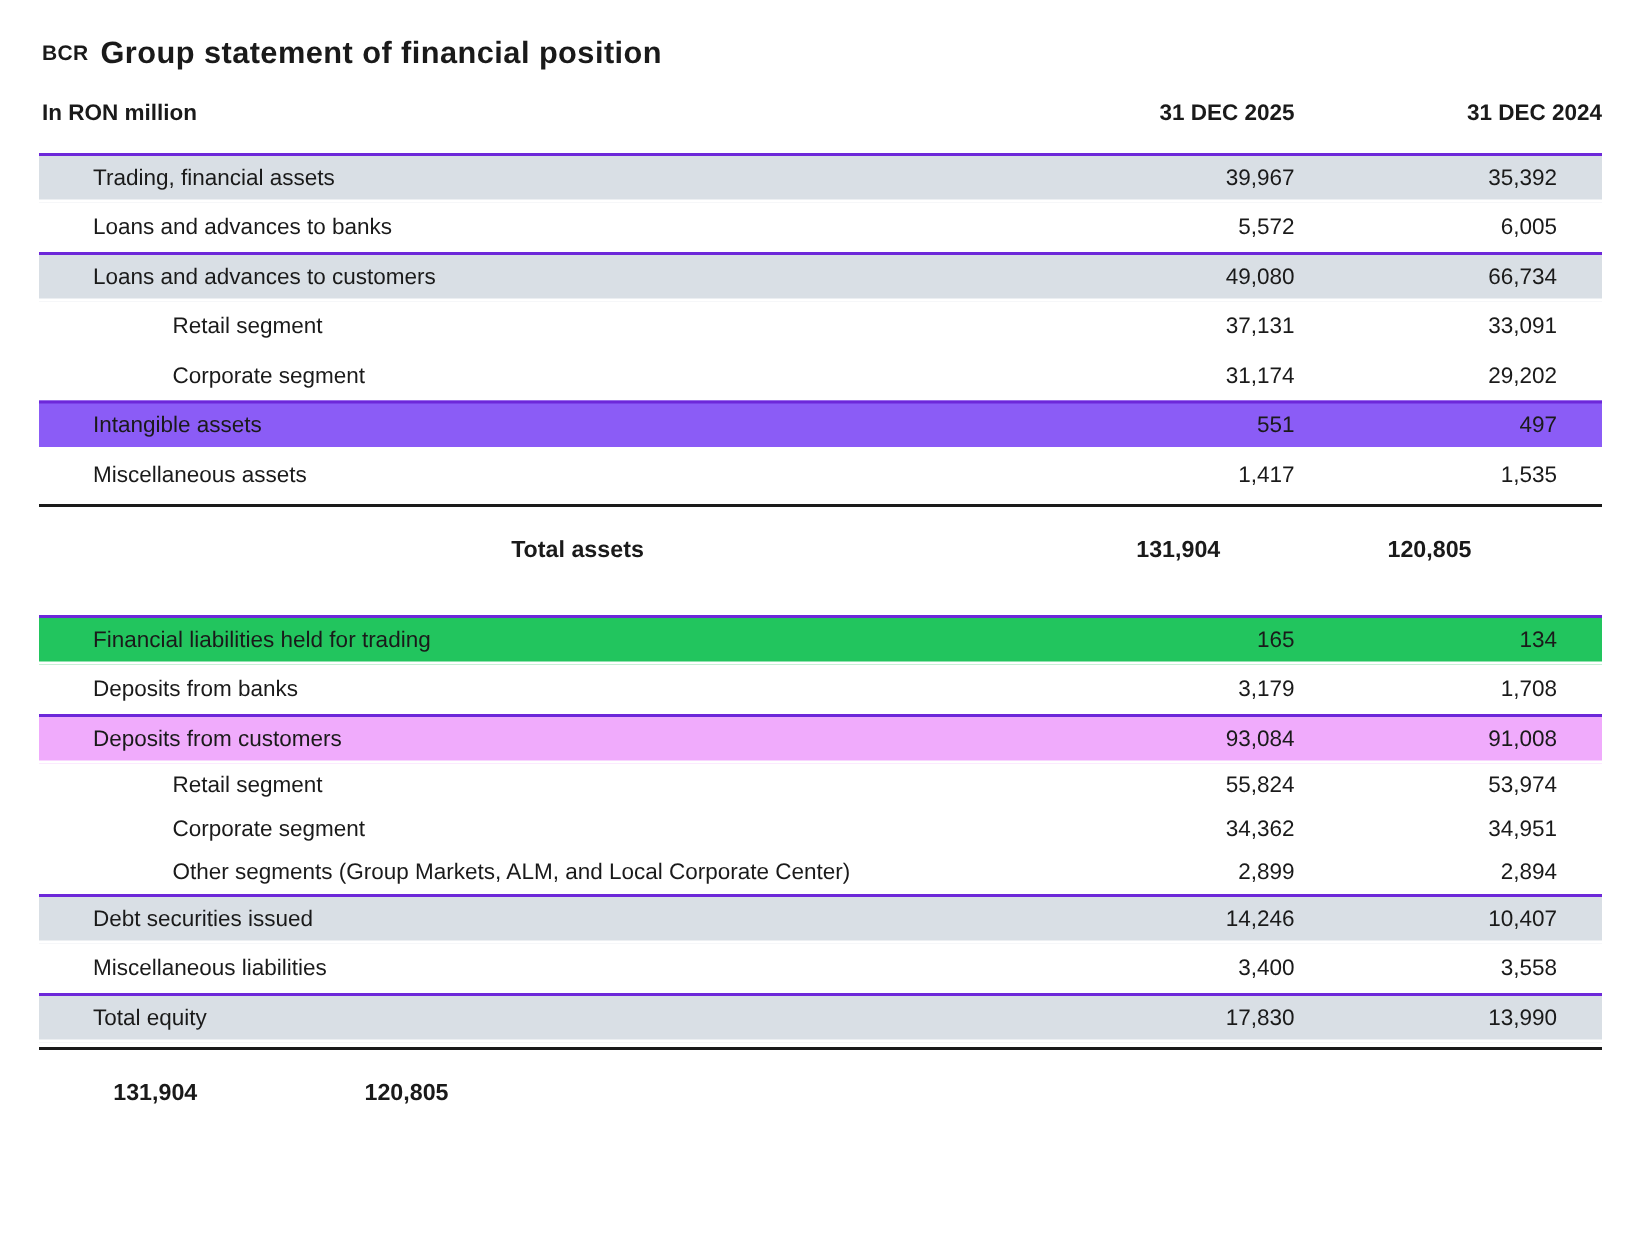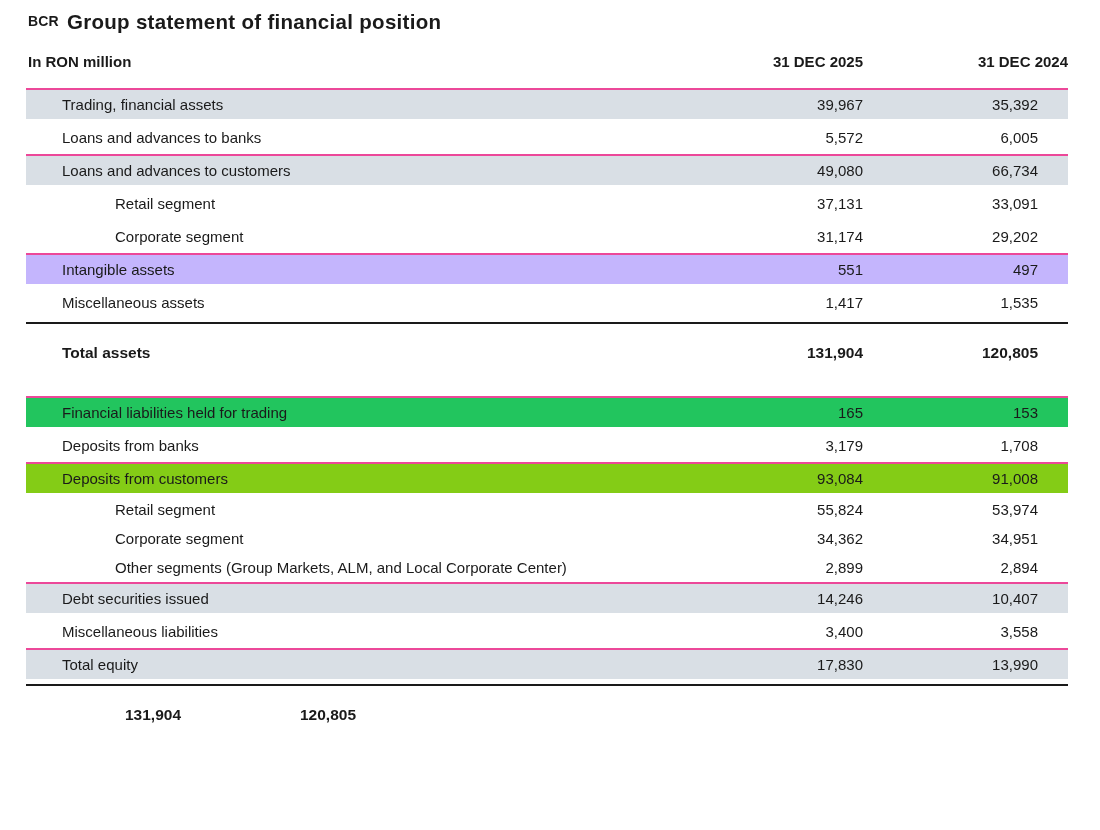--- a/index.html
+++ b/index.html
@@ -7,21 +7,21 @@
     padding: 0;
     background: #ffffff;
   }
   body {
     width: 1100px;
     height: 830px;
     overflow: hidden;
     font-family: "Liberation Sans", sans-serif;
     color: #1a1a1a;
   }
-  .page { padding-top: 6px; }
+  .page { padding-top: 20px; }
 
   
   .masthead {
     display: flex;
     align-items: flex-end;
     gap: 8px;
     padding-left: 28px;
     height: 28px;
   }
   .brand {
@@ -76,36 +76,36 @@
     margin-top: 10px;
     margin-bottom: 10px;
     font-weight: bold;
   }
   .row.thead .label { padding-left: 2px; }
   .row.thead .v2 { padding-right: 0; }
 
   .row.sub .label { padding-left: 89px; }
 
   .row.shaded {
-    border-top: 2px solid #ec4899;
+    border-top: 2px solid #6d28d9;
     border-bottom: 2px solid #ffffff;
   }
 
   .rule {
     height: 2px;
     background: #1a1a1a;
     margin-top: 3px;
   }
 
   .row.total {
     height: 46px;
     margin-top: 6px;
     font-weight: bold;
   }
-  .row.total .cell { font-size: 15.5px; }
+  .row.total .cell { font-size: 15.5px; text-align: center; }
 
   .section + .section { margin-top: 20px; }
   
   #sections .section:nth-child(2) .row.sub { height: 29px; }
 </style>
 </head>
 <body>
 
 <div class="page">
 
@@ -140,49 +140,49 @@
           <div class="row sub">
             <div class="cell label">Retail segment</div>
             <div class="cell v1">37,131</div>
             <div class="cell v2">33,091</div>
           </div>
           <div class="row sub">
             <div class="cell label">Corporate segment</div>
             <div class="cell v1">31,174</div>
             <div class="cell v2">29,202</div>
           </div>
-          <div class="row shaded" style="background: #c4b5fd; align-items: center;">
+          <div class="row shaded" style="background: #8b5cf6; align-items: center;">
             <div class="cell label">Intangible assets</div>
             <div class="cell v1">551</div>
             <div class="cell v2">497</div>
           </div>
           <div class="row">
             <div class="cell label">Miscellaneous assets</div>
             <div class="cell v1">1,417</div>
             <div class="cell v2">1,535</div>
           </div>
           <div class="rule"></div>
           <div class="row total">
             <div class="cell label">Total assets</div>
             <div class="cell v1">131,904</div>
             <div class="cell v2">120,805</div>
           </div>
         </div>
         <div class="section">
           <div class="row shaded" style="background: #22c55e;">
             <div class="cell label">Financial liabilities held for trading</div>
             <div class="cell v1">165</div>
-            <div class="cell v2">153</div>
+            <div class="cell v2">134</div>
           </div>
           <div class="row">
             <div class="cell label">Deposits from banks</div>
             <div class="cell v1">3,179</div>
             <div class="cell v2">1,708</div>
           </div>
-          <div class="row shaded" style="background: #84cc16;">
+          <div class="row shaded" style="background: #f0abfc;">
             <div class="cell label">Deposits from customers</div>
             <div class="cell v1">93,084</div>
             <div class="cell v2">91,008</div>
           </div>
           <div class="row sub">
             <div class="cell label">Retail segment</div>
             <div class="cell v1">55,824</div>
             <div class="cell v2">53,974</div>
           </div>
           <div class="row sub">

